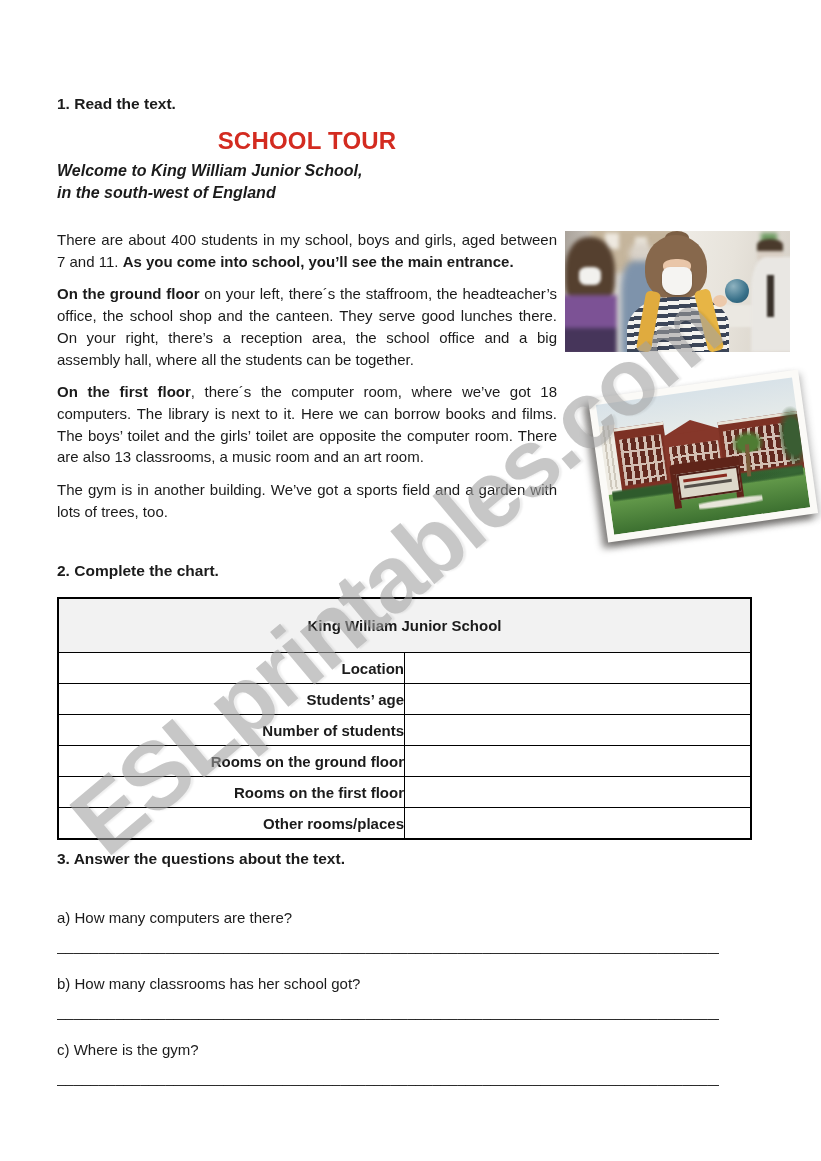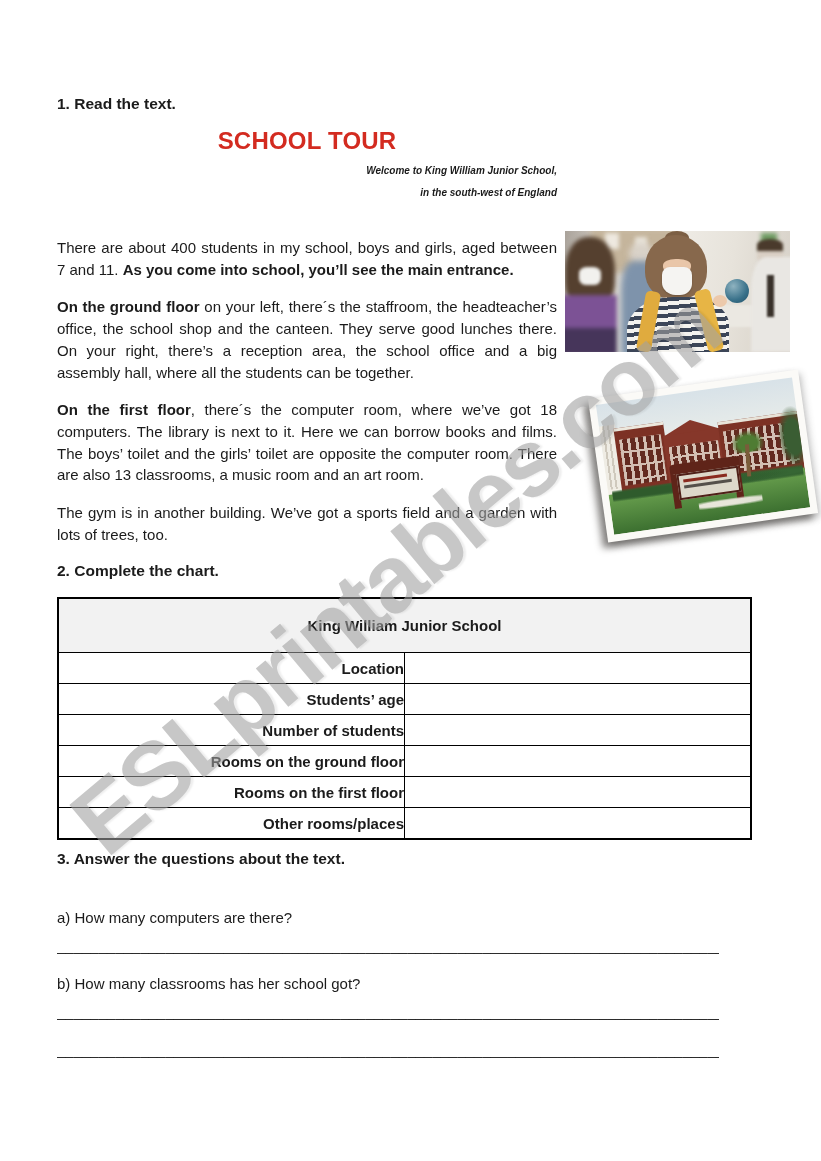--- a/index.html
+++ b/index.html
@@ -12,25 +12,25 @@
   .h{position:absolute; left:57px; font-size:15.5px; font-weight:bold; line-height:21px;text-align:right;}
   #read-heading{top:93px;}
   #chart-heading{top:560px;}
   #answer-heading{top:848px;}
   #title-main{
     position:absolute; left:57px; top:127px; width:500px;
     text-align:center; font-size:24px; font-weight:bold; letter-spacing:.2px;
   }
   #title-sub{
     position:absolute; left:57px; top:160px; width:500px;
-    text-align:right; font-size:10px; font-weight:bold; font-style:italic; line-height:22px;
+    text-align:left; font-size:16px; font-weight:bold; font-style:italic; line-height:22px;
   }
   
   #article{position:absolute; left:57px; top:221px; width:500px; z-index:2;}
-  #article p{margin:16px 0 11px 0; font-size:15px; line-height:21.7px; text-align:justify;}
+  #article p{margin:8px 0 11px 0; font-size:15px; line-height:21.7px; text-align:justify;}
   #article b{font-weight:bold;}
   
   .photo1{position:absolute; left:565px; top:231px; width:225px; height:121px; overflow:hidden; z-index:1;
     background:linear-gradient(100deg,#a9a29a 0%,#d8d3cb 18%,#efece6 45%,#e7e3db 70%,#d5cfc6 100%);}
   .photo1 div{position:absolute;}
   .p1-board{left:26px; top:-4px; width:88px; height:46px; background:#c5b59c; filter:blur(3px);}
   .p1-paper1{left:40px; top:2px; width:14px; height:16px; background:#eee9e0; filter:blur(2px);}
   .p1-paper2{left:70px; top:6px; width:12px; height:14px; background:#e9e4da; filter:blur(2px);}
   .p1-poster{left:196px; top:2px; width:16px; height:16px; background:#6f9c63; filter:blur(2px);}
   .p1-girlL-hair{left:0px; top:6px; width:50px; height:74px; background:#55402f; border-radius:45% 45% 40% 40%; filter:blur(2px);}
@@ -226,17 +226,18 @@
       </tbody>
   </table>
 
   <div class="h" id="answer-heading">3. Answer the questions about the text.</div>
 
   <div id="questions">
       <div class="q-label">a) How many computers are there?</div>
       <div class="q-blank">________________________________________________________________________________</div>
       <div class="q-label">b) How many classrooms has her school got?</div>
       <div class="q-blank">________________________________________________________________________________</div>
+      <div class="q-label">c) Where is the gym?</div>
       <div class="q-blank">________________________________________________________________________________</div>
     </div>
 
   <div class="watermark" style="color: rgb(160, 160, 160);">ESLprintables.com</div>
 </div>
 
 </body></html>

